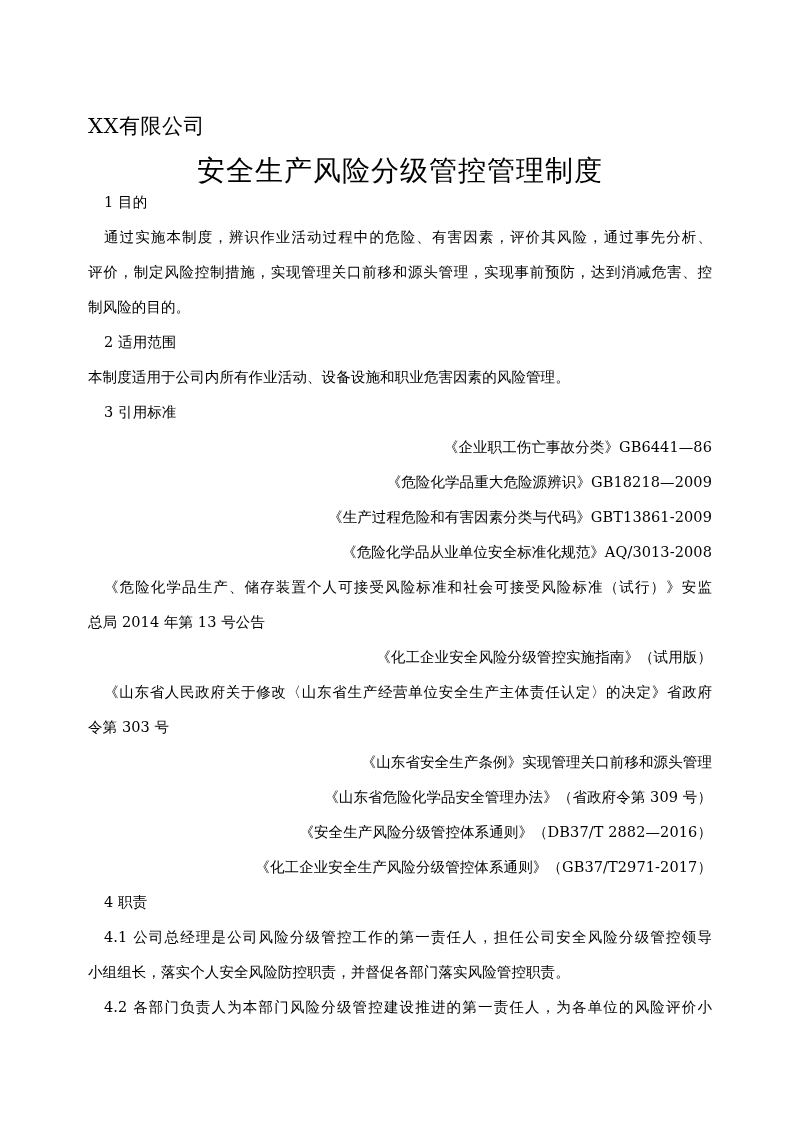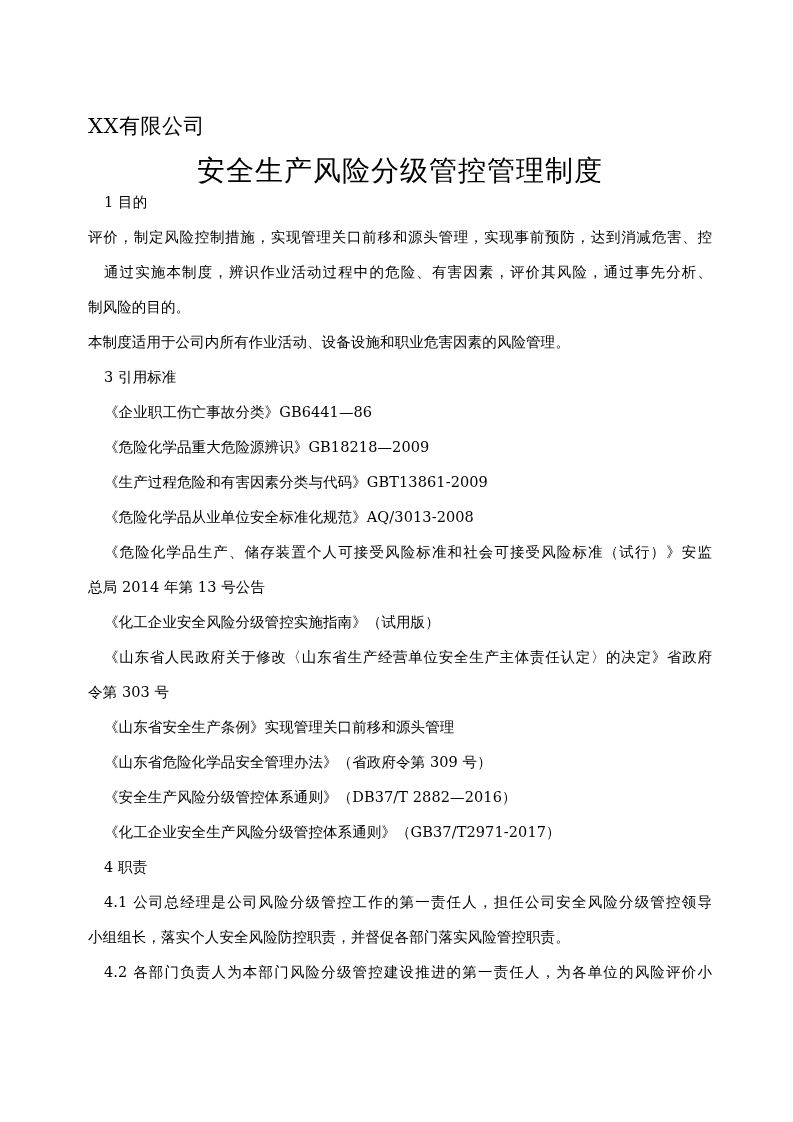--- a/index.html
+++ b/index.html
@@ -17,37 +17,38 @@
       position: absolute; top: 152px; left: 0; width: 624px; text-align: center;
       font-size: 28px; line-height: 38px; letter-spacing: 1px;
     }
     .body { position: absolute; top: 185px; left: 0; width: 624px; }
     .line {
       font-size: 14.5px; line-height: 35px; height: 35px; white-space: nowrap;
       letter-spacing: 0.1px;
     }
     .h { padding-left: 16px; }
     .ind { padding-left: 16px; }
-    .ind2 { padding-left: 16px; }
+    .ind2 { padding-left: 16px; text-align: right; }
     .noind { padding-left: 0; }
     .just { text-align: justify; text-align-last: justify; padding-right: 0; }
   </style>
 </head>
 <body>
 
 <div class="page">
   <div class="company">XX有限公司</div>
   <div class="title">安全生产风险分级管控管理制度</div>
 
   <div class="body">
     <div class="line h">1 目的</div>
+    <div class="line ind just" style="padding-left:16px;">通过实施本制度，辨识作业活动过程中的危险、有害因素，评价其风险，通过事先分析、</div>
     <div class="line noind just">评价，制定风险控制措施，实现管理关口前移和源头管理，实现事前预防，达到消减危害、控</div>
-    <div class="line ind just" style="padding-left:16px;">通过实施本制度，辨识作业活动过程中的危险、有害因素，评价其风险，通过事先分析、</div>
     <div class="line noind">制风险的目的。</div>
 
+    <div class="line h">2 适用范围</div>
     <div class="line noind">本制度适用于公司内所有作业活动、设备设施和职业危害因素的风险管理。</div>
 
     <div class="line h">3 引用标准</div>
     <div class="line ind2">《企业职工伤亡事故分类》GB6441—86</div>
     <div class="line ind2">《危险化学品重大危险源辨识》GB18218—2009</div>
     <div class="line ind2">《生产过程危险和有害因素分类与代码》GBT13861-2009</div>
     <div class="line ind2">《危险化学品从业单位安全标准化规范》AQ/3013-2008</div>
     <div class="line ind2 just">《危险化学品生产、储存装置个人可接受风险标准和社会可接受风险标准（试行）》安监</div>
     <div class="line noind">总局 2014 年第 13 号公告</div>
     <div class="line ind2">《化工企业安全风险分级管控实施指南》（试用版）</div>

